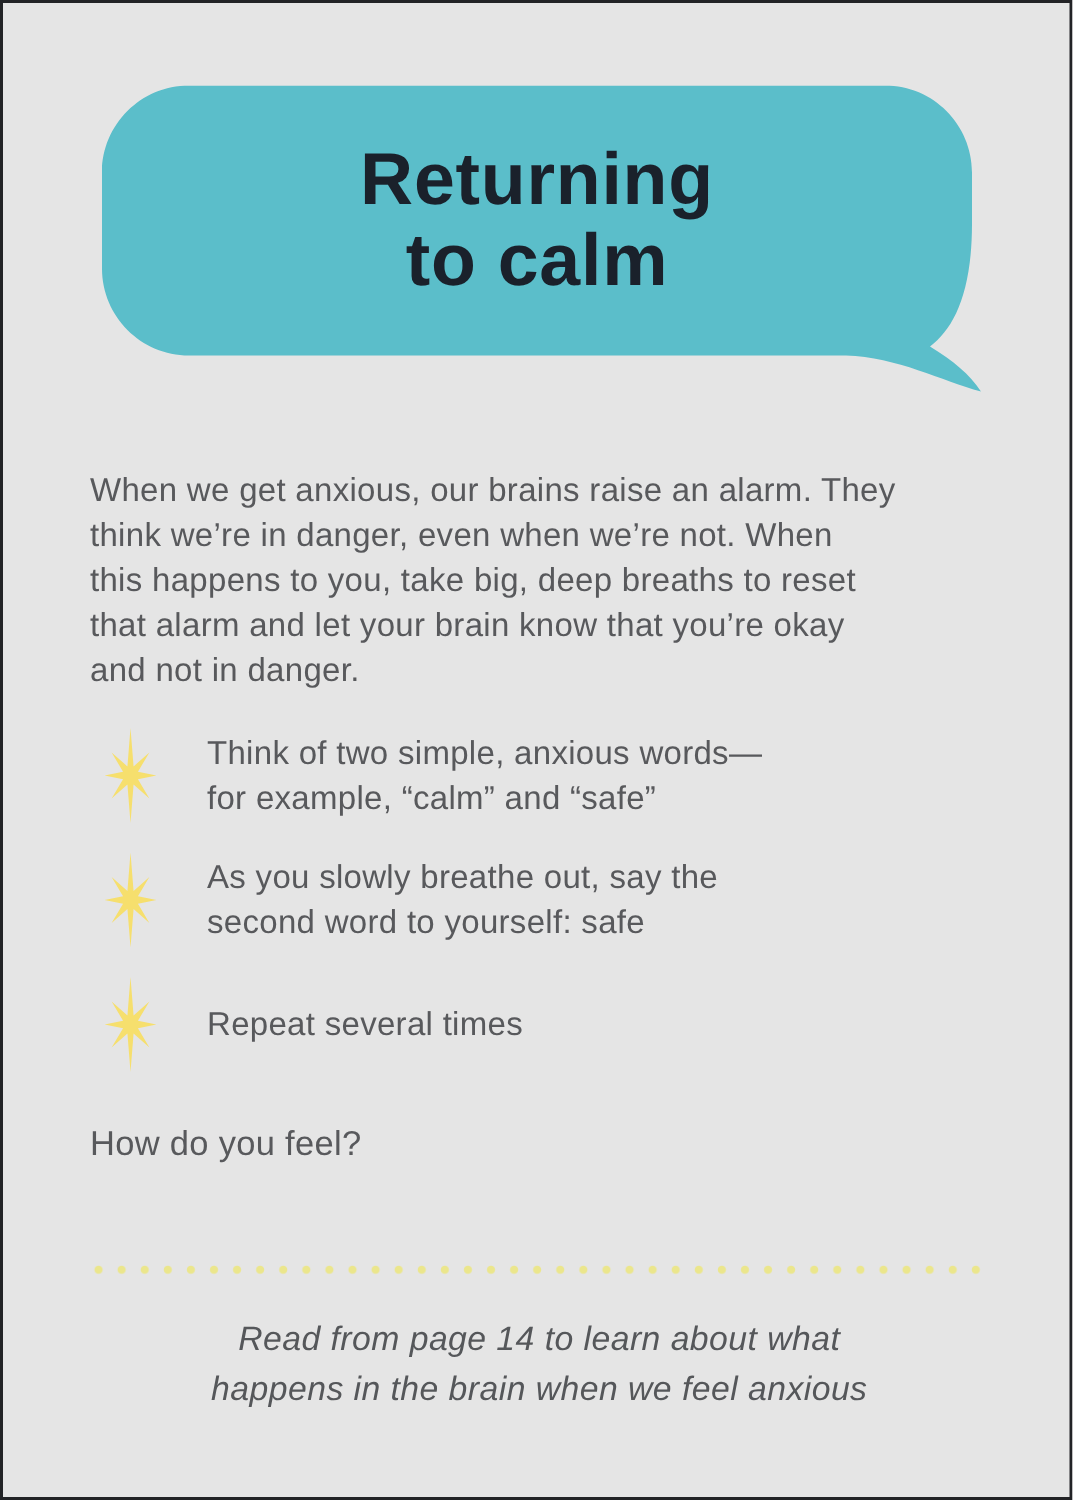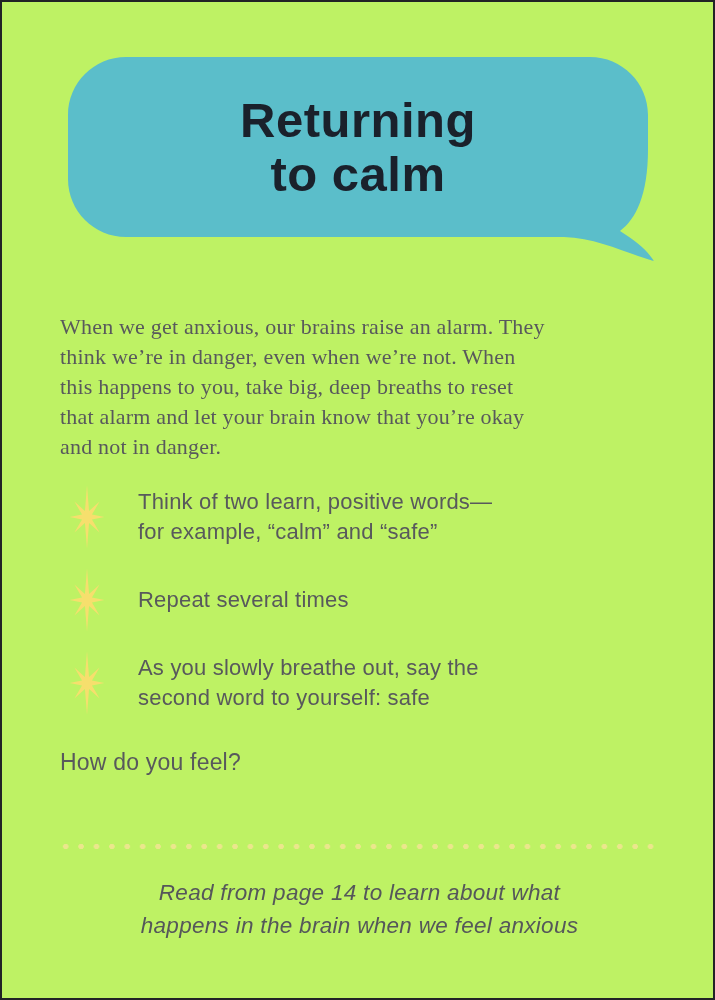--- a/index.html
+++ b/index.html
@@ -5,21 +5,21 @@
   html, body {
     margin: 0;
     padding: 0;
     background: #ffffff;
   }
   .page {
     position: relative;
     width: 715px;
     height: 1000px;
     box-sizing: border-box;
-    background: #bef264;
+    background: #e5e5e5;
     border: 2px solid #222326;
     overflow: hidden;
     font-family: "Liberation Sans", "DejaVu Sans", sans-serif;
   }
 
   
   .bubble-wrap {
     position: absolute;
     left: 66px;
     top: 55px;
@@ -59,21 +59,20 @@
     top: 310px;
     width: 604px;
   }
   .intro {
     font-size: 22px;
     line-height: 30px;
     letter-spacing: 0.2px;
     color: #58595c;
     white-space: pre-line;
     margin: 0 0 22px 0;
-    font-family: Liberation Serif, serif;
   }
   .steps {
     display: flex;
     flex-direction: column;
   }
   .step {
     display: flex;
     align-items: center;
     gap: 24px;
     margin-bottom: 17px;
@@ -156,38 +155,38 @@
 this happens to you, take big, deep breaths to reset
 that alarm and let your brain know that you’re okay
 and not in danger.</p>
 
     <div class="steps">
 
       <div class="step">
         <svg class="step-icon" viewBox="0 0 100 100" preserveAspectRatio="none" aria-hidden="true">
           <polygon fill="#f6df6d" points="50,2 53.8,40.8 73.3,26.7 59.2,46.2 82,50 59.2,53.8 73.3,73.3 53.8,59.2 50,98 46.2,59.2 26.7,73.3 40.8,53.8 18,50 40.8,46.2 26.7,26.7 46.2,40.8"></polygon>
         </svg>
-        <div class="step-text">Think of two learn, positive words—
+        <div class="step-text">Think of two simple, anxious words—
 for example, “calm” and “safe”</div>
       </div>
 
 
       <div class="step">
         <svg class="step-icon" viewBox="0 0 100 100" preserveAspectRatio="none" aria-hidden="true">
           <polygon fill="#f6df6d" points="50,2 53.8,40.8 73.3,26.7 59.2,46.2 82,50 59.2,53.8 73.3,73.3 53.8,59.2 50,98 46.2,59.2 26.7,73.3 40.8,53.8 18,50 40.8,46.2 26.7,26.7 46.2,40.8"></polygon>
         </svg>
-        <div class="step-text">Repeat several times</div>
+        <div class="step-text">As you slowly breathe out, say the
+second word to yourself: safe</div>
       </div>
 
       <div class="step">
         <svg class="step-icon" viewBox="0 0 100 100" preserveAspectRatio="none" aria-hidden="true">
           <polygon fill="#f6df6d" points="50,2 53.8,40.8 73.3,26.7 59.2,46.2 82,50 59.2,53.8 73.3,73.3 53.8,59.2 50,98 46.2,59.2 26.7,73.3 40.8,53.8 18,50 40.8,46.2 26.7,26.7 46.2,40.8"></polygon>
         </svg>
-        <div class="step-text">As you slowly breathe out, say the
-second word to yourself: safe</div>
+        <div class="step-text">Repeat several times</div>
       </div>
 
     </div>
 
     <div class="question">How do you feel?</div>
   </div>
 
   <div class="dotted-divider"></div>
 
   <div class="footer-note">Read from page 14 to learn about what

